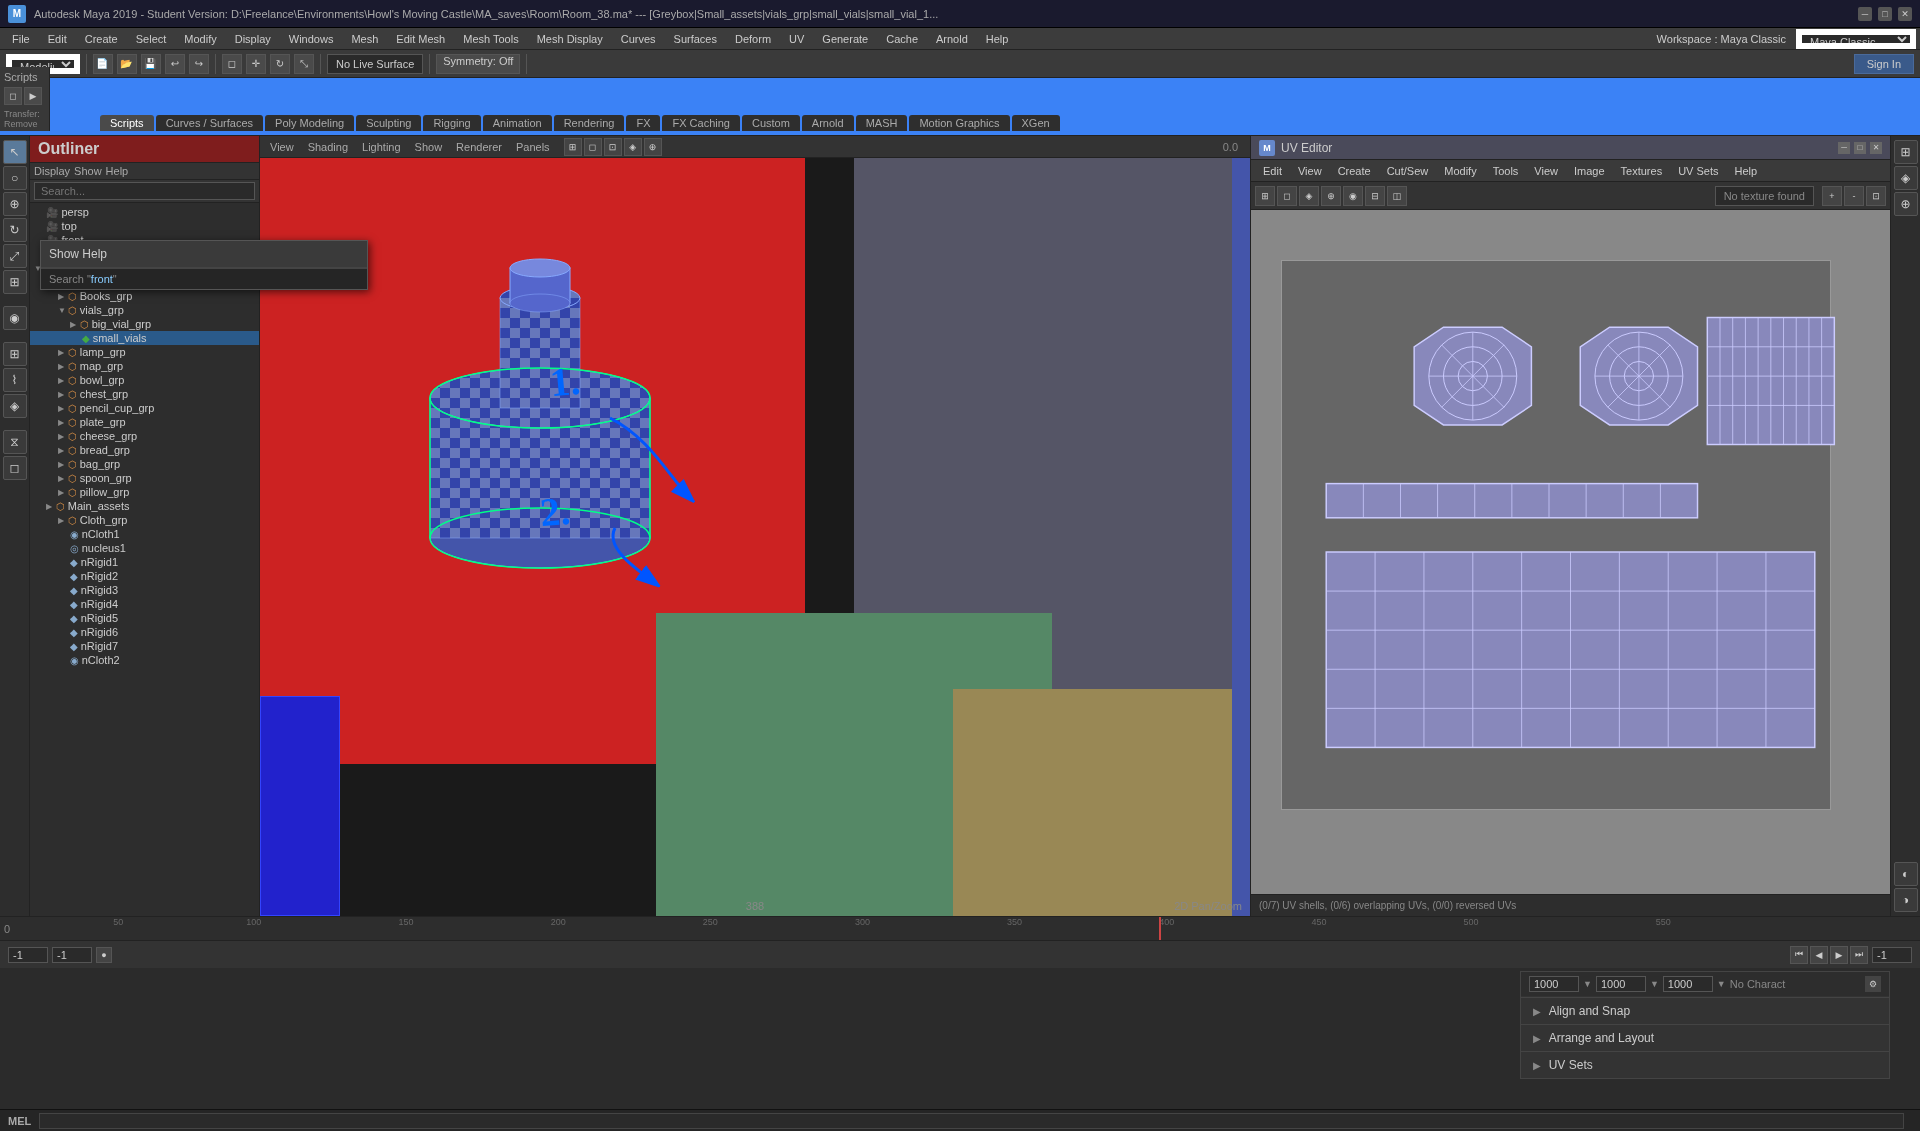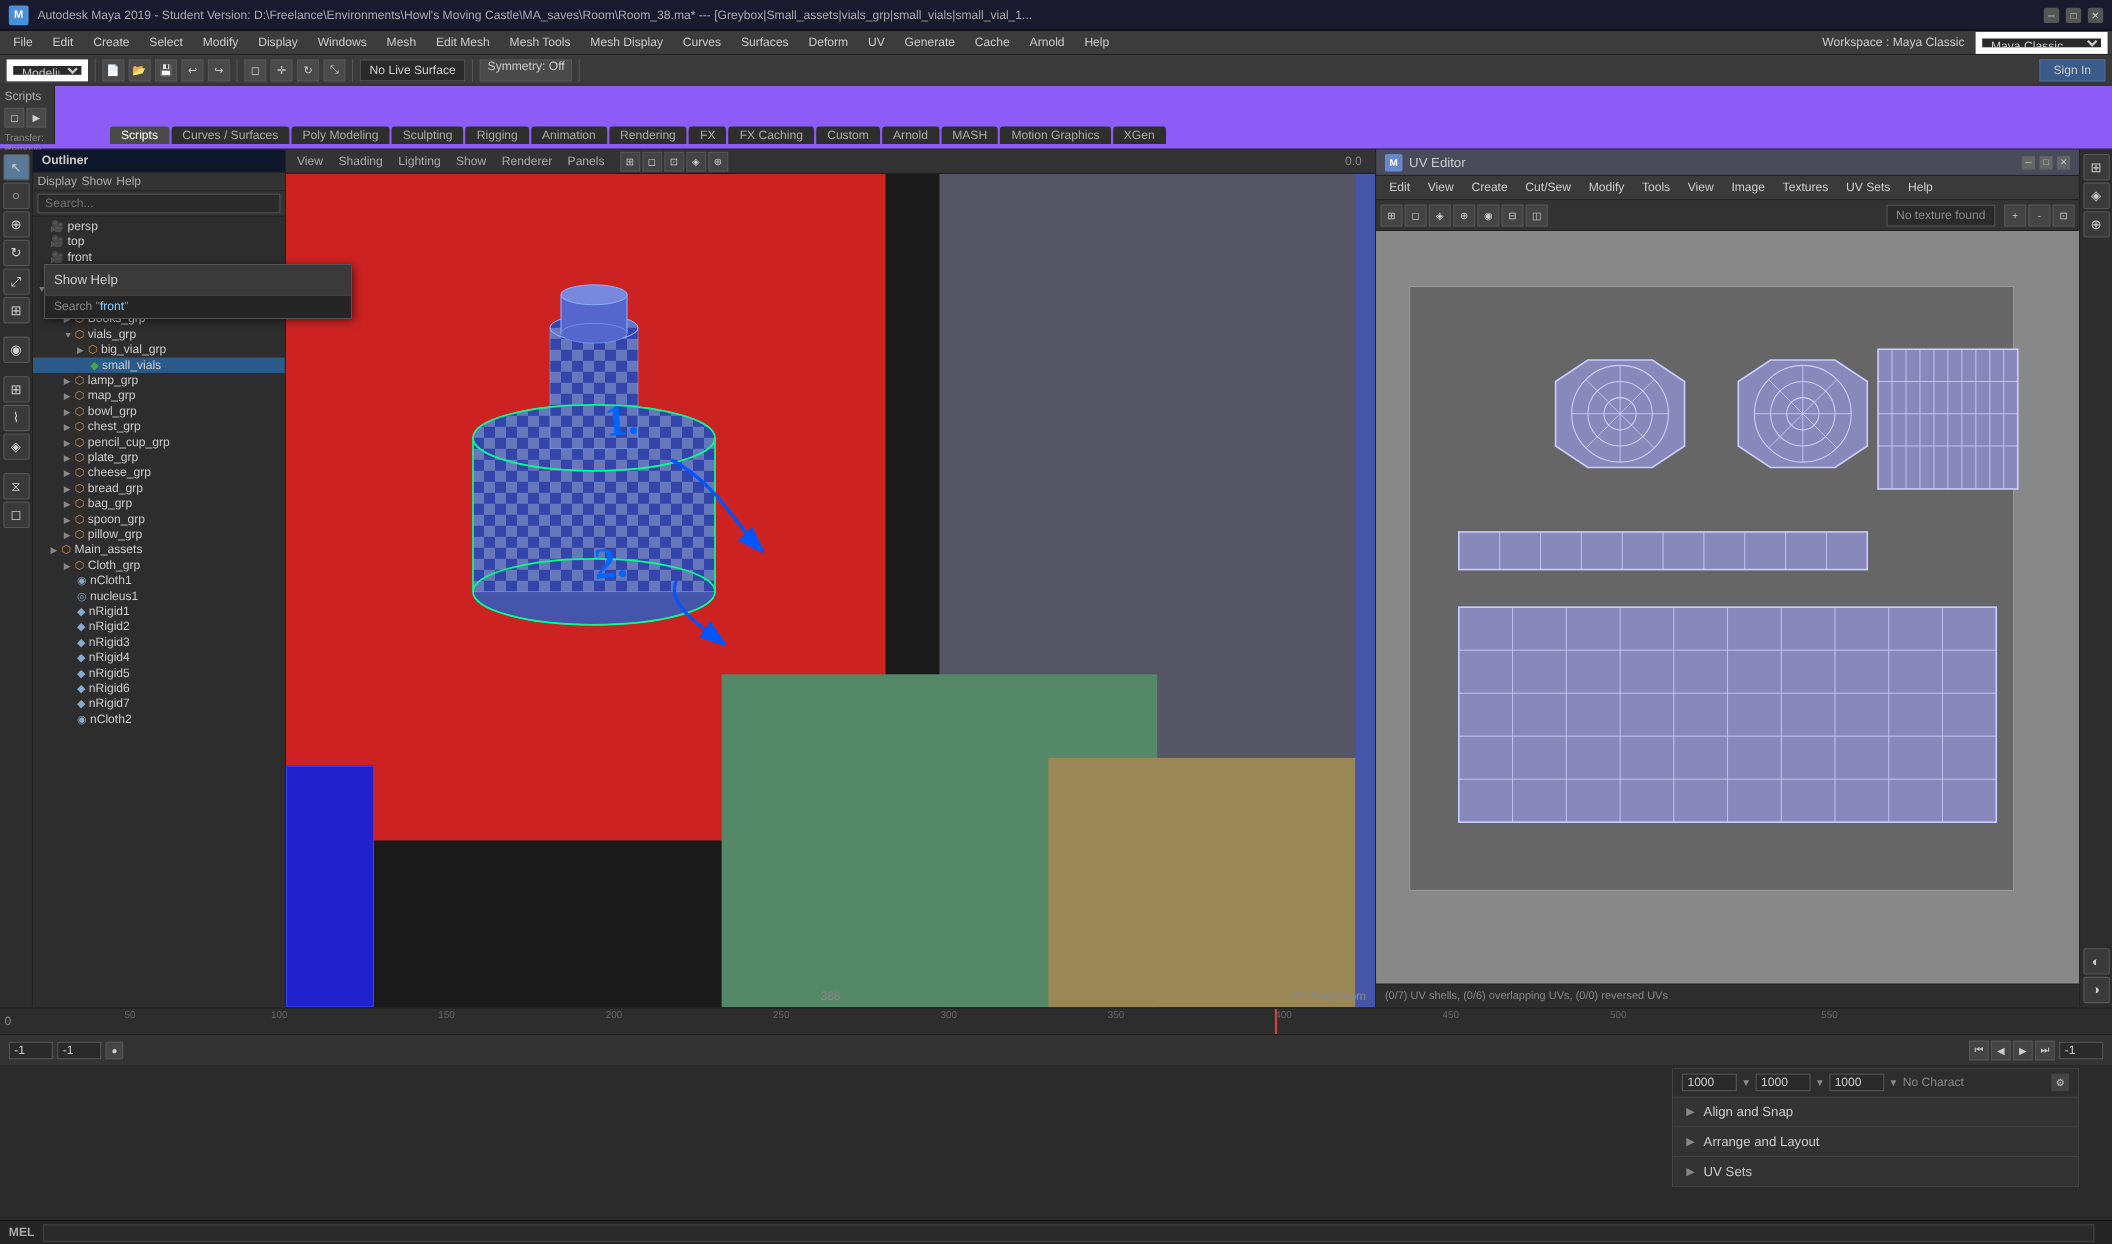--- a/index.html
+++ b/index.html
@@ -100,22 +100,23 @@
       color: #ccc;
       height: 20px;
       padding: 0 8px;
       font-size: 11px;
       display: flex; align-items: center;
     }
 
     
     #scripts-shelf {
       height: 58px;
-      background: #8b5cf6;
-      display: flex;
+      background: #3b82f6;
+      display: flex;
+      align-items: flex-end;
       padding: 0 0 4px 0;
       border-bottom: 1px solid #222;
     }
     .shelf-tabs {
       display: flex;
       align-items: flex-end;
       height: 100%;
       padding-left: 50px;
       gap: 2px;
     }
@@ -180,24 +181,24 @@
     
     #outliner {
       width: 230px;
       background: #2d2d2d;
       border-right: 1px solid #222;
       display: flex;
       flex-direction: column;
     }
     #outliner-header {
       padding: 4px 8px;
-      background: #0f172a;
+      background: #7f1d1d;
       border-bottom: 1px solid #222;
       font-weight: bold;
-      font-size: 11px;
+      font-size: 16px;
     }
     #outliner-toolbar {
       display: flex;
       align-items: center;
       padding: 2px 4px;
       background: #333;
       border-bottom: 1px solid #222;
       gap: 4px;
     }
     .outliner-menu { font-size: 11px; color: #aaa; cursor: pointer; }
@@ -492,21 +493,21 @@
       font-size: 12px;
       color: #ccc;
     }
     .accordion-header .arrow { margin-right: 8px; font-size: 10px; color: #888; }
 
     
     #search-popup {
       position: absolute;
       left: 40px;
       top: 240px;
-      width: 280px;
+      width: 328px;
       background: #2d2d2d;
       border: 1px solid #555;
       z-index: 100;
       box-shadow: 2px 2px 8px rgba(0,0,0,0.6);
     }
     #search-popup .popup-header {
       padding: 6px 8px;
       background: #3a3a3a;
       border-bottom: 1px solid #444;
       font-size: 12px;

